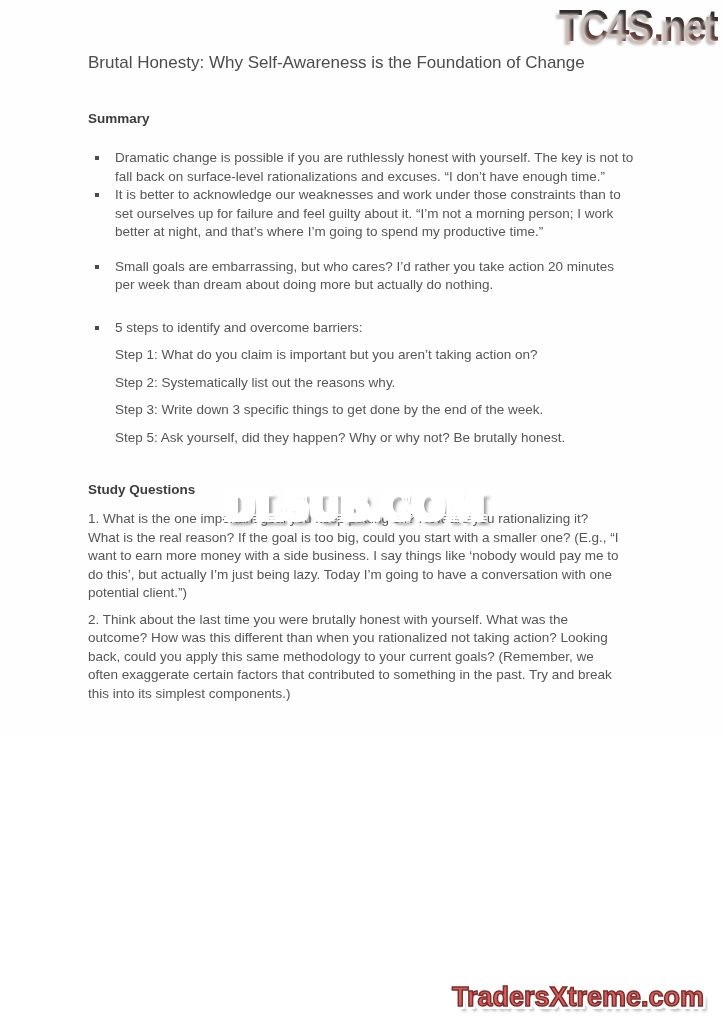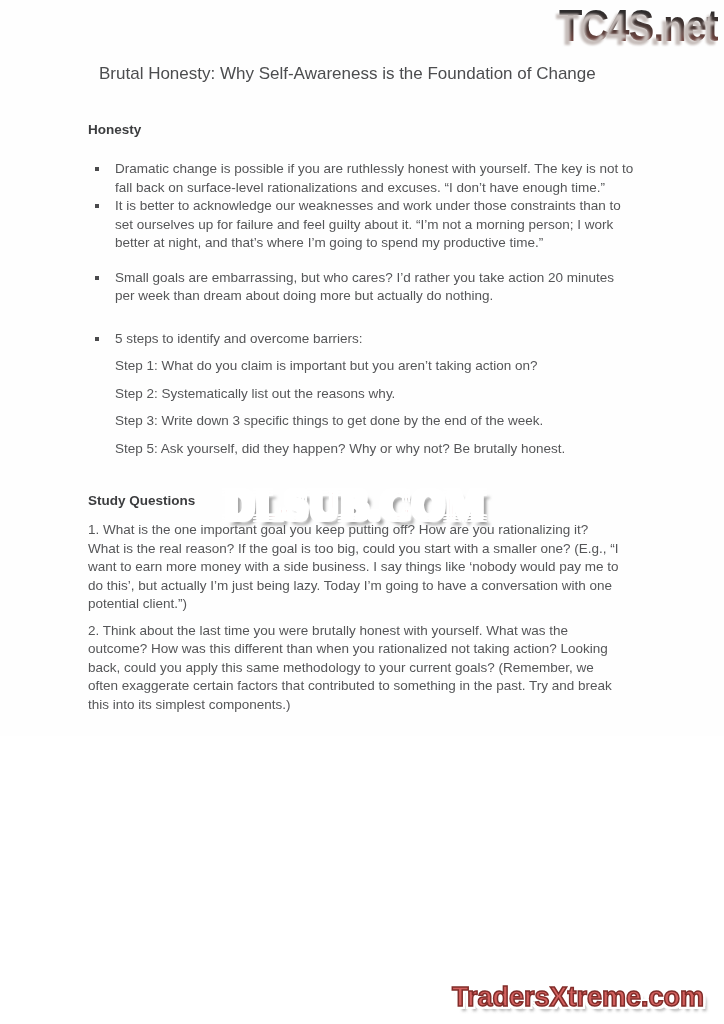--- a/index.html
+++ b/index.html
@@ -54,21 +54,21 @@
     width: 549px;
     color: #555658;
     font-size: 13.5px;
     line-height: 18.5px;
   }
   .doc-title {
     font-size: 17px;
     line-height: 22px;
     color: #4c4d4f;
     font-weight: normal;
-    margin: 11px;
+    margin: 0;
   }
   .section-heading {
     font-size: 13.5px;
     line-height: 16px;
     font-weight: bold;
     color: #3c3d3f;
     margin: 0;
   }
   .heading-summary { margin-top: 37px; }
   .heading-study { margin-top: 35px; }
@@ -169,21 +169,21 @@
 <body>
 
 <div class="page">
 
   <div class="tc4s" data-text="TC4S.net">TC4S.net</div>
 
   <div class="content">
 
     <h1 class="doc-title">Brutal Honesty: Why Self-Awareness is the Foundation of Change</h1>
 
-    <h2 class="section-heading heading-summary">Honesty</h2>
+    <h2 class="section-heading heading-summary">Summary</h2>
 
     <ul class="bullets">
       <li>Dramatic change is possible if you are ruthlessly honest with yourself. The key is not to fall back on surface-level rationalizations and excuses. “I don’t have enough time.”</li>
       <li>It is better to acknowledge our weaknesses and work under those constraints than to set ourselves up for failure and feel guilty about it. “I’m not a morning person; I work better at night, and that’s where I’m going to spend my productive time.”</li>
       <li class="gap-lg">Small goals are embarrassing, but who cares? I’d rather you take action 20 minutes per week than dream about doing more but actually do nothing.</li>
       <li class="gap-sm">5 steps to identify and overcome barriers:</li>
     </ul>
 
     <div class="steps">
       <p>Step 1: What do you claim is important but you aren’t taking action on?</p>

